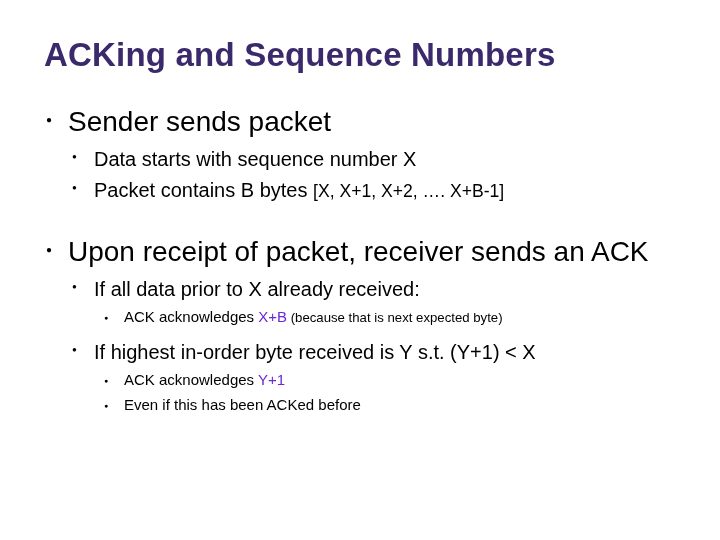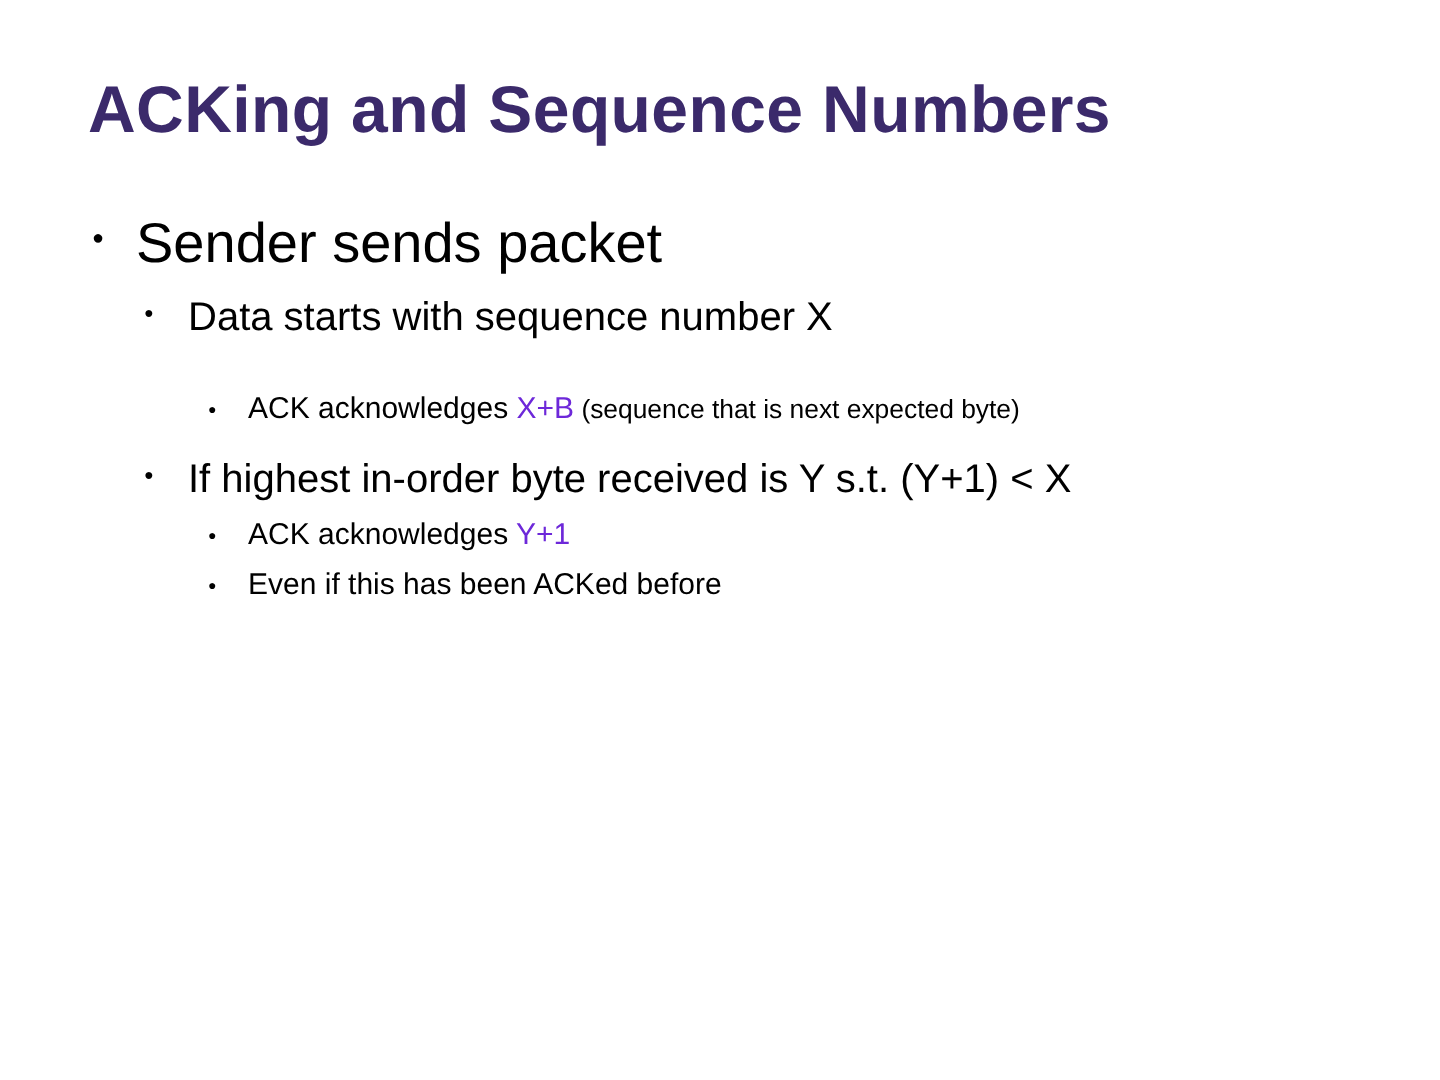--- a/index.html
+++ b/index.html
@@ -86,26 +86,31 @@
 
 <div class="slide">
 
   <h1 class="title">ACKing and Sequence Numbers</h1>
 
   <ul>
 
     <li class="l1 section">Sender sends packet</li>
 
     <li class="l2">Data starts with sequence number X</li>
+    <li class="l2">
+      <span>Packet contains B bytes </span><span class="seq">[X, X+1, X+2, …. X+B-1]</span>
+    </li>
 
     <div class="gap"></div>
 
+    <li class="l1 section">Upon receipt of packet, receiver sends an ACK</li>
 
+    <li class="l2"> If all data prior to X already received:</li>
     <li class="l3">
-      <span>ACK acknowledges </span><span class="green">X+B</span><span class="seq"> (sequence that is next expected byte)</span>
+      <span>ACK acknowledges </span><span class="green">X+B</span><span class="seq"> (because that is next expected byte)</span>
     </li>
 
     <div class="smallgap"></div>
 
     <li class="l2">If highest in-order byte received is Y s.t. (Y+1) &lt; X</li>
     <li class="l3">
       <span>ACK acknowledges </span><span class="green">Y+1</span>
     </li>
     <li class="l3">Even if this has been ACKed before</li>
 

